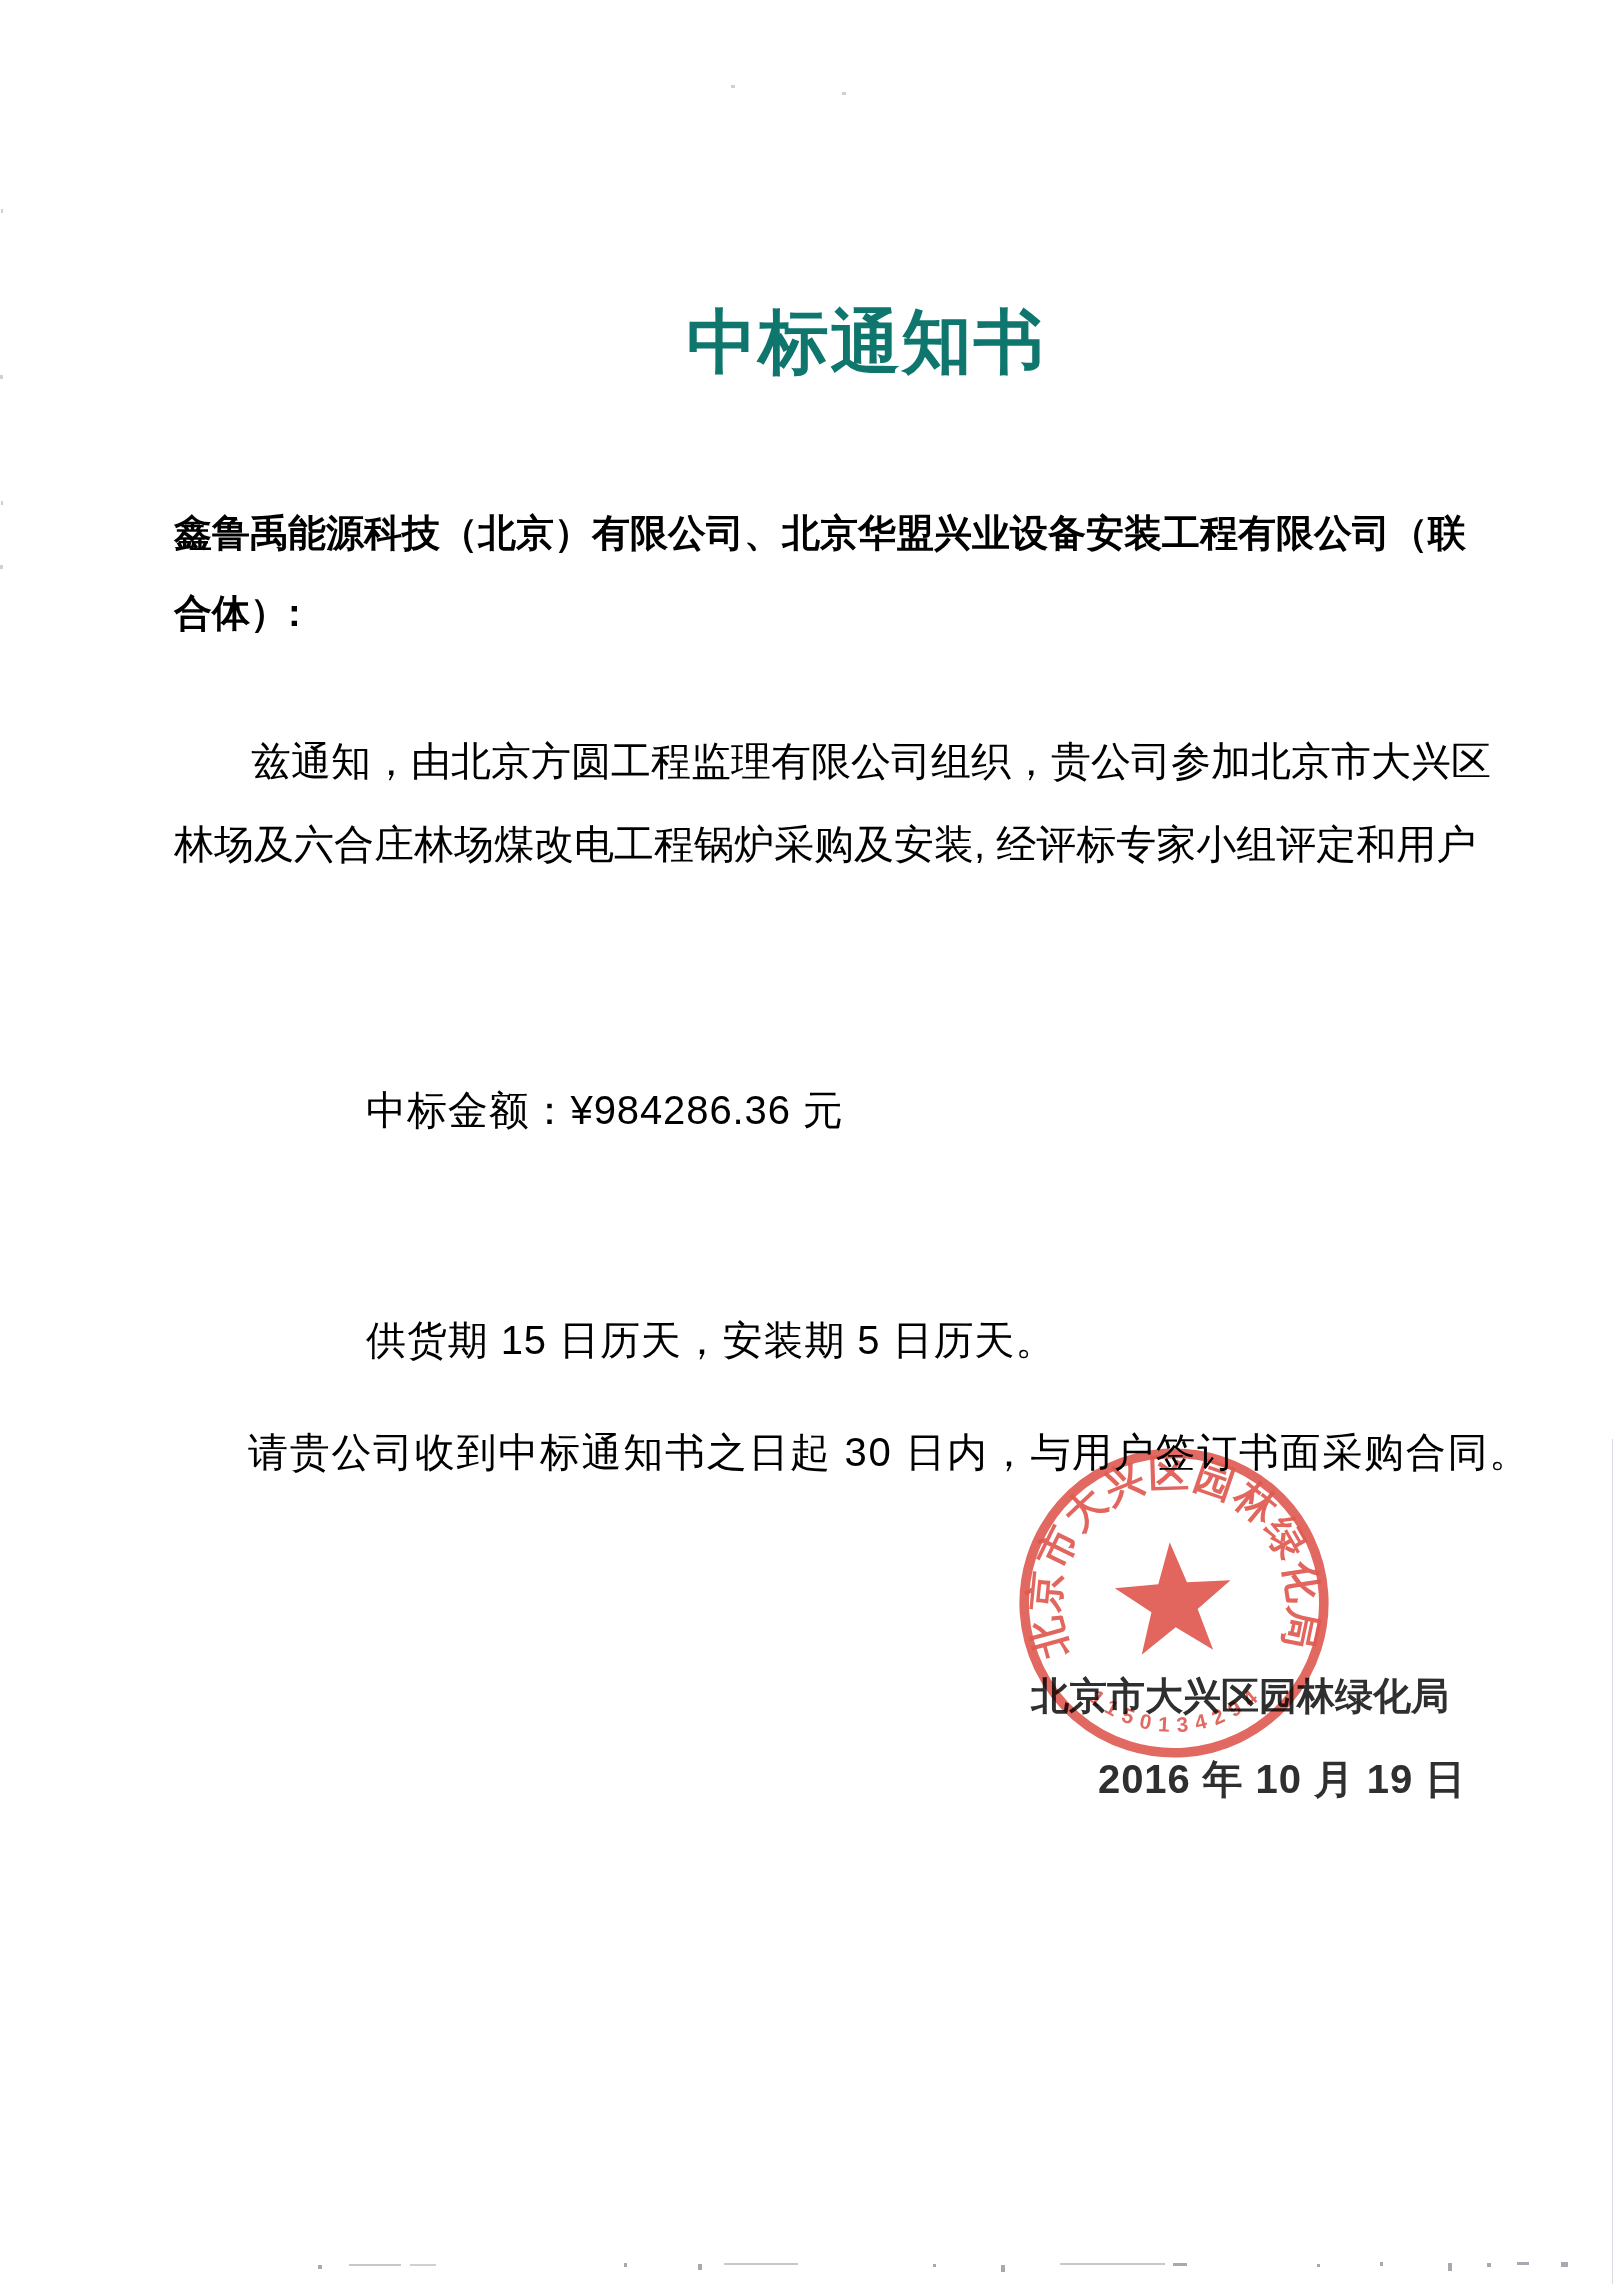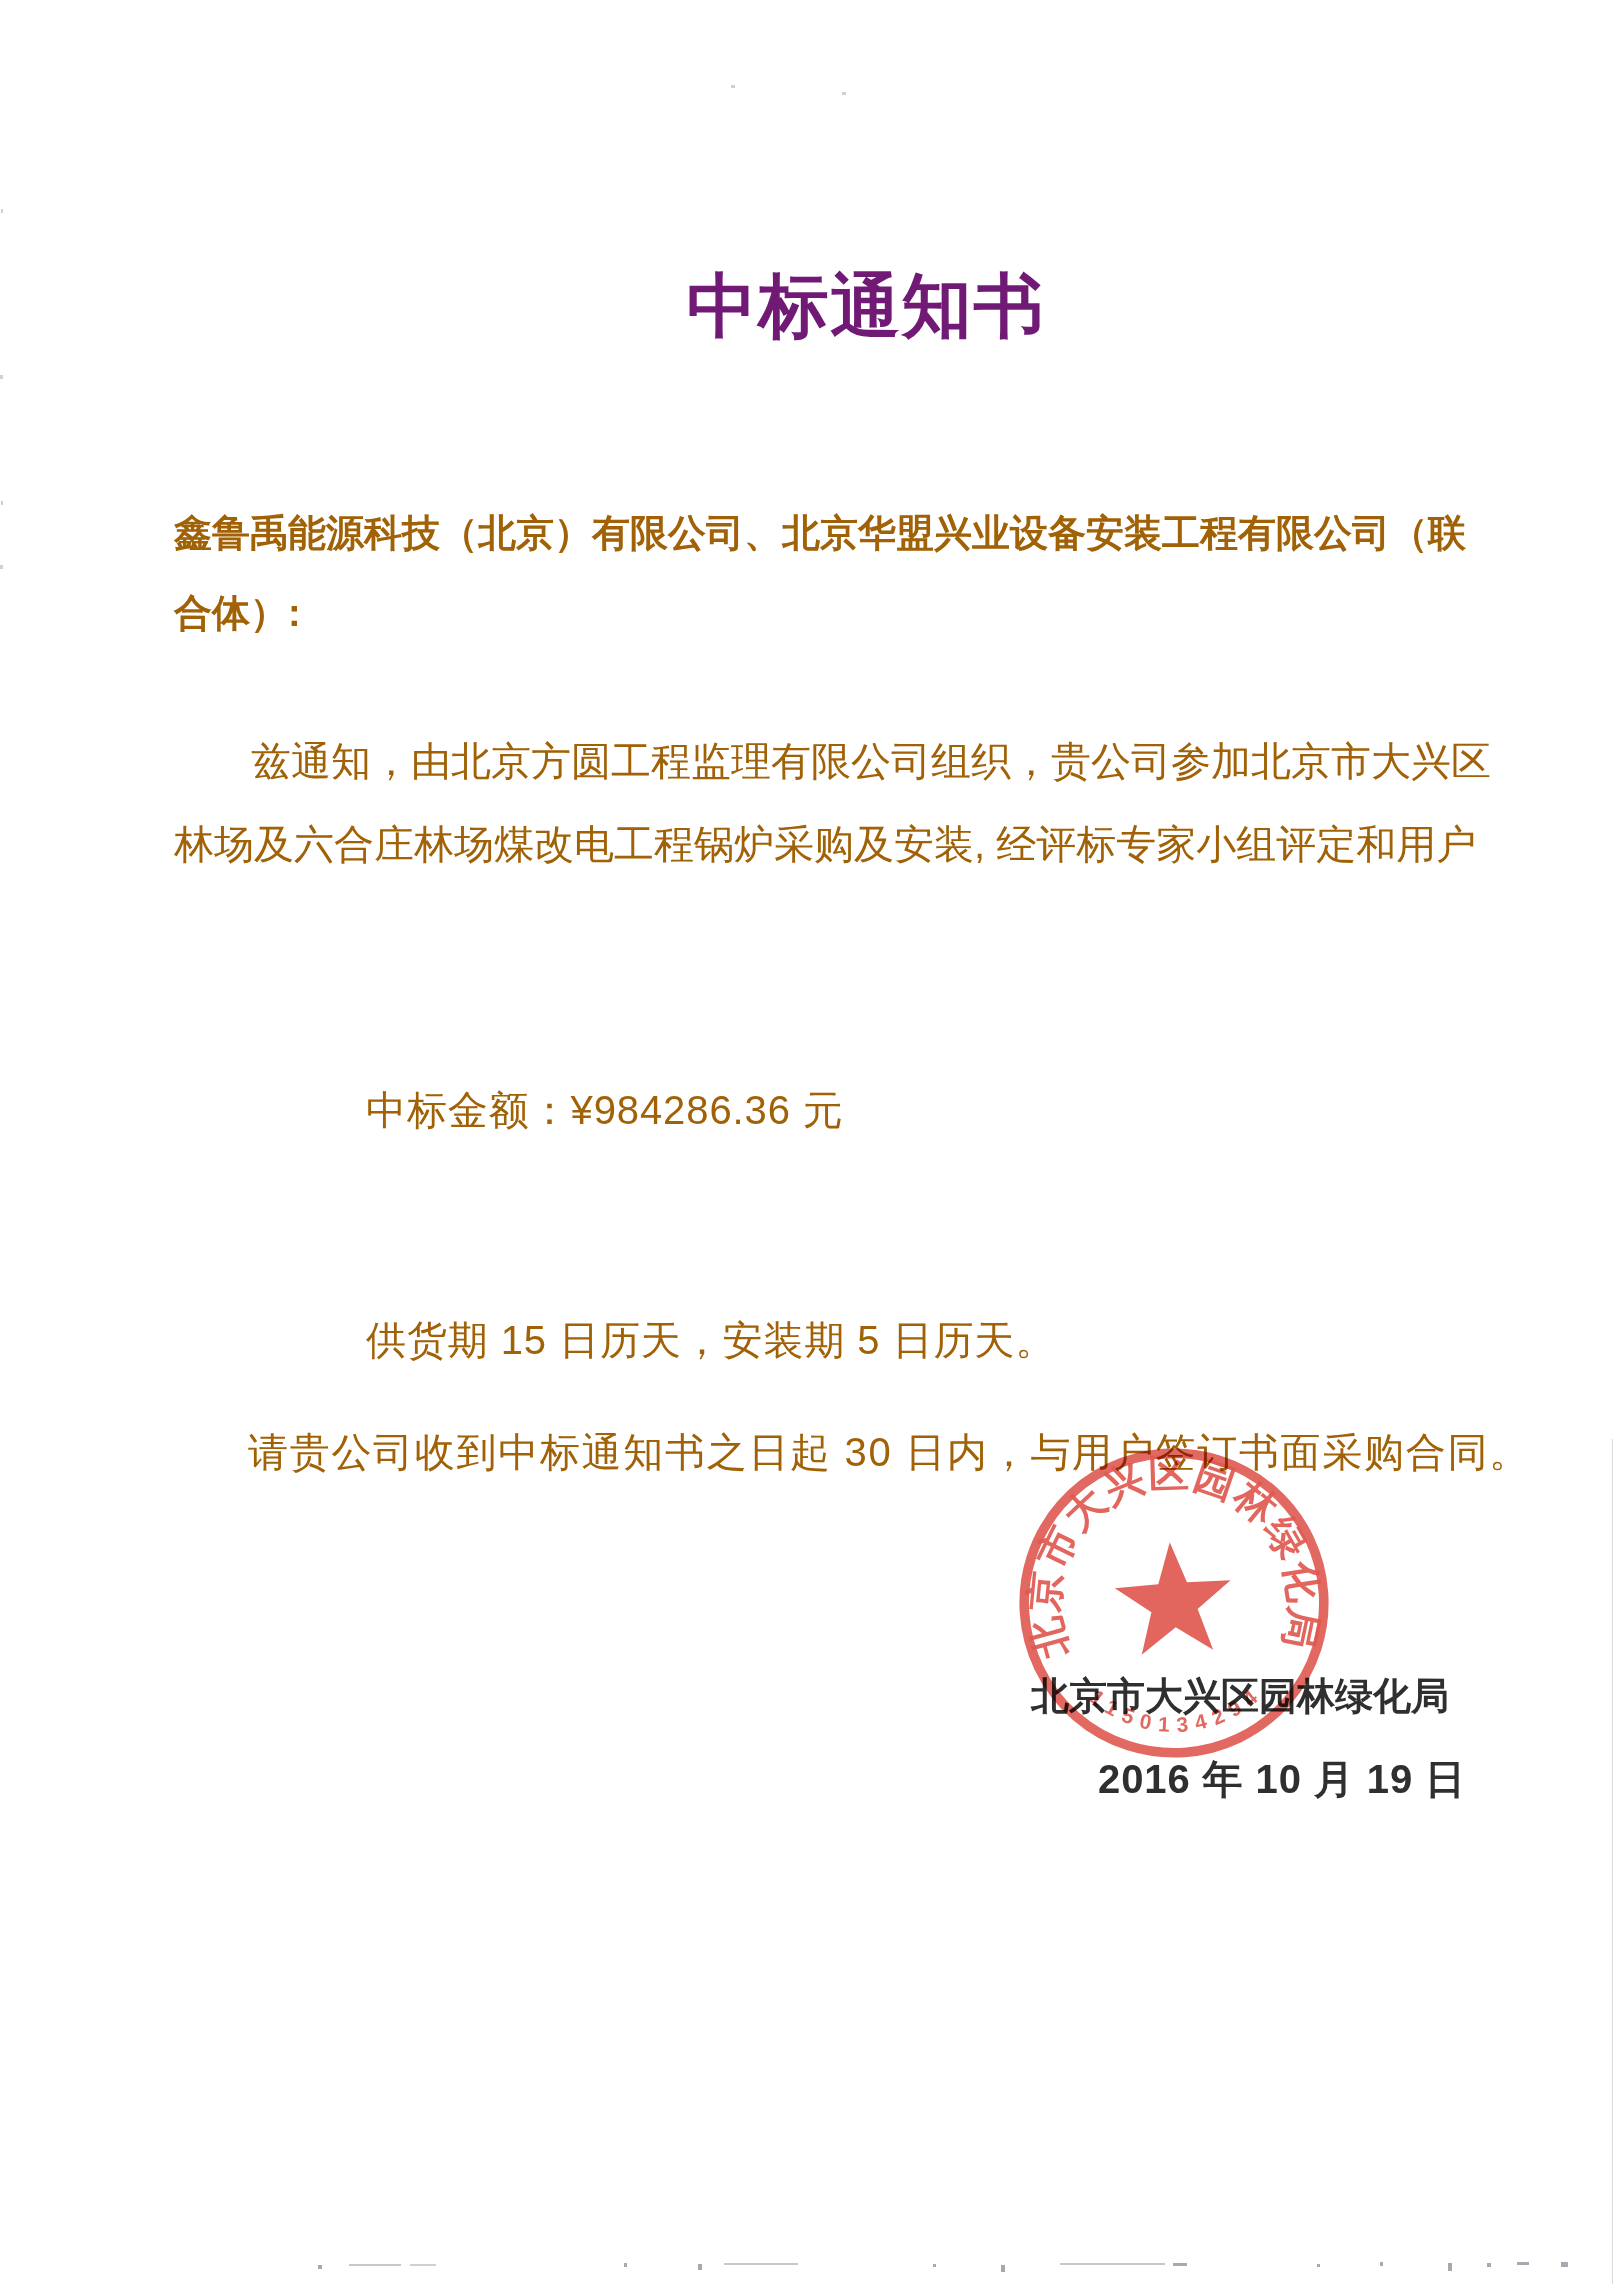--- a/index.html
+++ b/index.html
@@ -9,29 +9,30 @@
     margin:0 auto;
     background:#ffffff;
     overflow:hidden;
     font-family:"Liberation Sans","DejaVu Sans",sans-serif;
     color:#3a3a3a;
   }
   .line{
     position:absolute;
     white-space:nowrap;
     line-height:1.08;
-    color:#a16207;
+    color:#000000;
   }
   .bold{font-weight:700;}
   .doc-title{
     font-size:70px;
     font-weight:700;
     letter-spacing:1.7px;
-    color:#701a75;
+    color:#0f766e;
     transform:translateX(-50%);
+    margin-top:36px;
   }
   .addr{font-size:38px;letter-spacing:0px;}
   .para{font-size:40px;letter-spacing:0px;}
   .detail{font-size:40px;letter-spacing:0.9px;}
   .upper{font-size:38px;letter-spacing:0px;}
   .closing{font-size:40px;letter-spacing:1.7px;}
   .sig{font-size:38px;letter-spacing:0px;color:#2f2f2f;}
   .date{font-size:40px;letter-spacing:0.9px;color:#2f2f2f;}
 
   .stamp{

